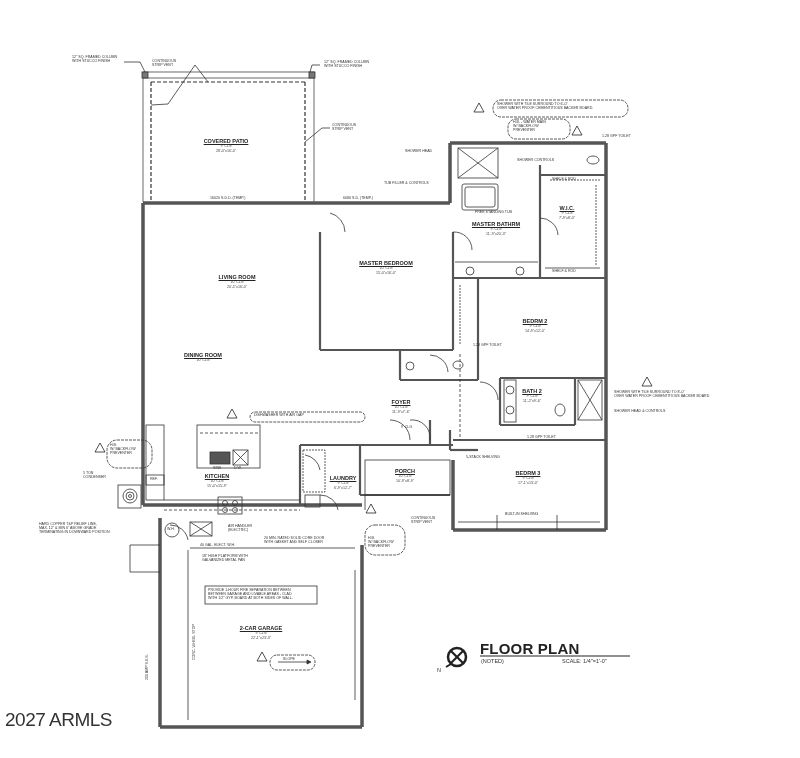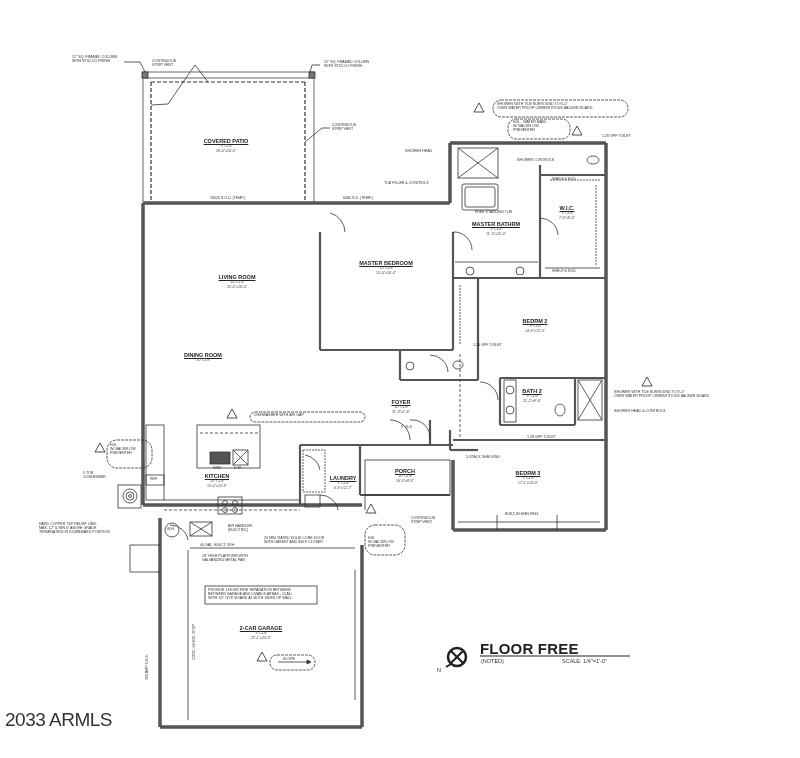--- a/index.html
+++ b/index.html
@@ -352,17 +352,17 @@
 <div class="lbl note" style="left:401px;top:426px">9' CLG</div>
 <div class="lbl note" style="left:150px;top:478px">REF.</div>
 <div class="lbl note" style="left:213px;top:467px">SINK</div>
 <div class="lbl note" style="left:234px;top:467px">D.W.</div>
 <div class="lbl note" style="left:167px;top:528px">W.H.</div>
 <div class="lbl note" style="left:210px;top:197px">16020 S.D.D. (TEMP.)</div>
 <div class="lbl note" style="left:343px;top:197px">6080 S.D. (TEMP.)</div>
 <div class="lbl note vert" style="left:193px;top:660px">CONC. WHEEL STOP</div>
 <div class="lbl note vert" style="left:146px;top:680px">200 AMP S.E.S.</div>
 
-<div class="lbl title" style="left:480px;top:641px">FLOOR FREE</div>
+<div class="lbl title" style="left:480px;top:641px">FLOOR PLAN</div>
 <div class="lbl small" style="left:481px;top:658px">(NOTED)</div>
 <div class="lbl small" style="left:562px;top:658px">SCALE: 1/4"=1'-0"</div>
 <div class="lbl small" style="left:437px;top:667px">N</div>
-<div class="lbl water" style="left:5px;top:710px">2033 ARMLS</div>
+<div class="lbl water" style="left:5px;top:710px">2027 ARMLS</div>
 
 </body></html>

